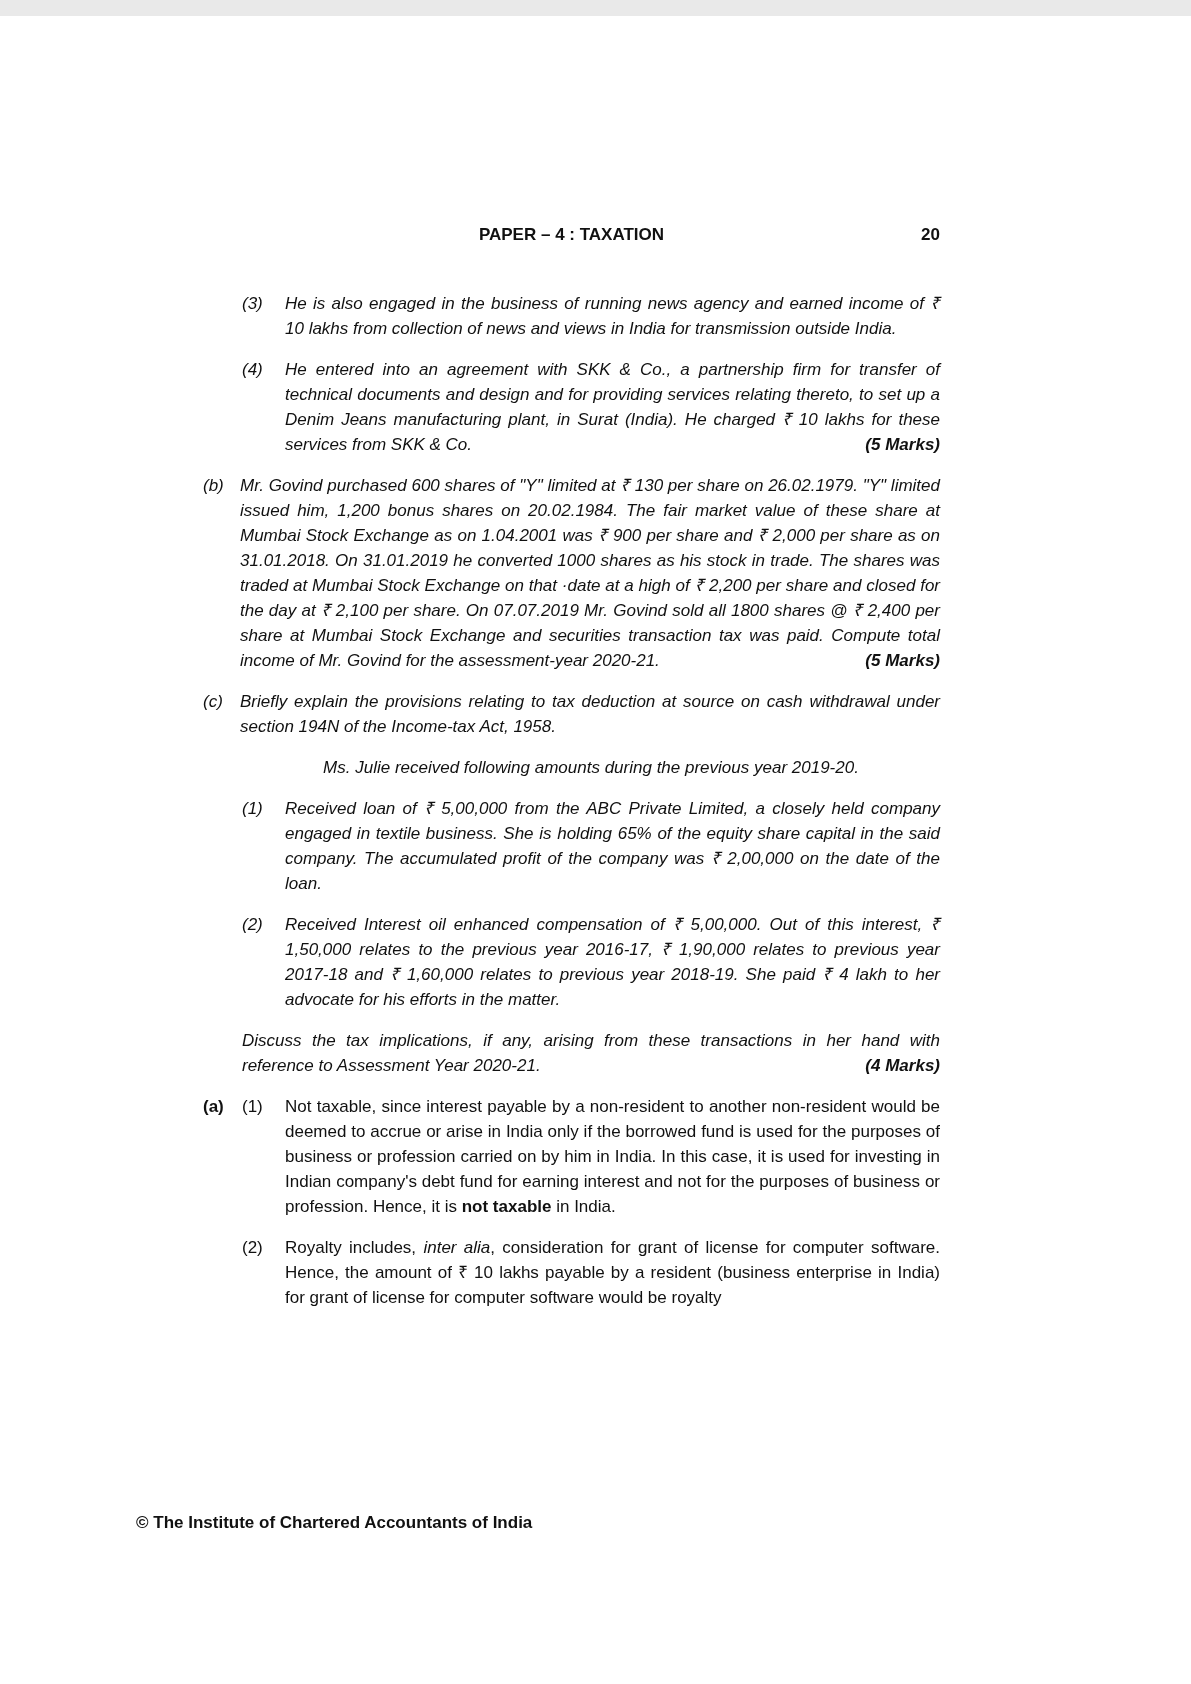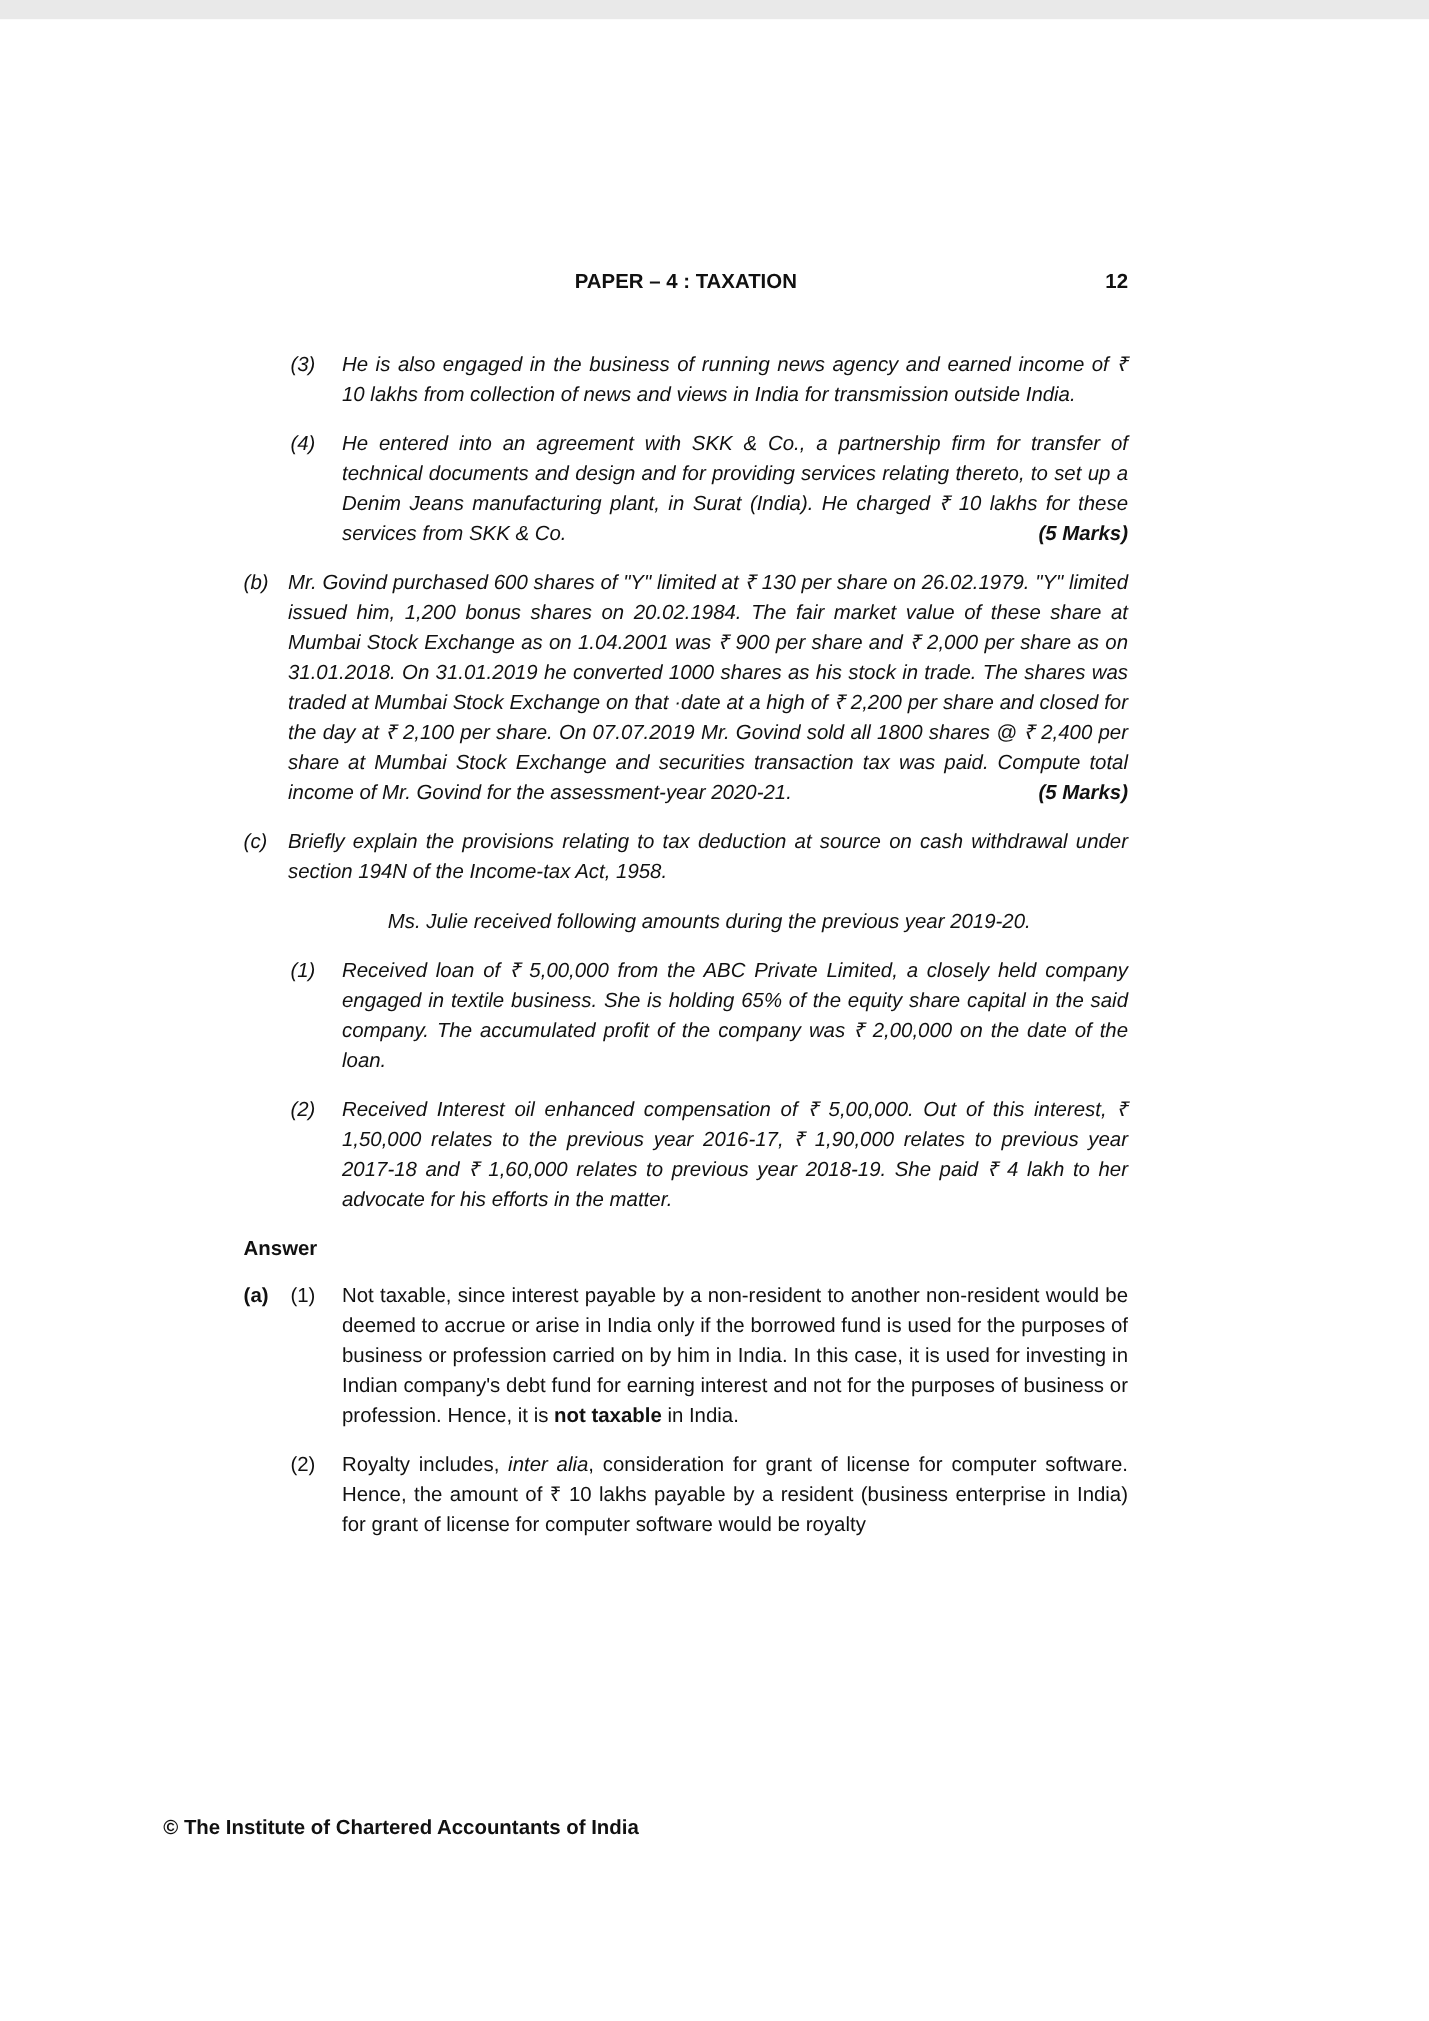--- a/index.html
+++ b/index.html
@@ -62,21 +62,21 @@
   }
 </style>
 </head>
 <body>
 
 <div class="page">
   <div class="content">
 
     <div class="page-header">
       <span>PAPER – 4 : TAXATION</span>
-      <span class="pagenum">12</span>
+      <span class="pagenum">20</span>
     </div>
 
     <section class="q">
 
       <div class="sub block">
         <span class="num">(3)</span>
         <div class="txt">
           <span>He is also engaged in the business of running news agency and earned income of ₹ 10 lakhs from collection of news and views in India for transmission outside India.</span>
         </div>
       </div>
@@ -114,26 +114,29 @@
         </div>
       </div>
 
       <div class="sub block">
         <span class="num">(2)</span>
         <div class="txt">
           <span>Received Interest oil enhanced compensation of ₹ 5,00,000. Out of this interest, ₹ 1,50,000 relates to the previous year 2016-17,  ₹ 1,90,000 relates to previous year 2017-18 and ₹ 1,60,000 relates to previous year 2018-19.  She paid ₹ 4 lakh to her advocate for his efforts in the matter.</span>
         </div>
       </div>
 
+      <div class="discuss block">
+        <span>Discuss the tax implications, if any, arising from these transactions in her hand with reference to Assessment Year 2020-21.</span>
+        <span class="marks">(4 Marks)</span>
+      </div>
 
     </section>
 
     <section class="answer-section">
 
-      <div class="answer-heading">Answer</div>
 
       <div class="let block">
         <span class="albl">(a)</span>
         <span class="num">(1)</span>
         <div class="txt">
           <span>Not taxable, since interest payable by a non-resident to another non-resident would be deemed to accrue or arise in India only if the borrowed fund is used for the purposes of business or profession carried on by him in India.  In this case, it is used for investing in Indian company's debt fund for earning interest and not for the purposes of business or profession.  Hence, it is </span><span class="bold-seg">not taxable</span><span> in India.</span>
         </div>
       </div>
 
       <div class="sub block">

